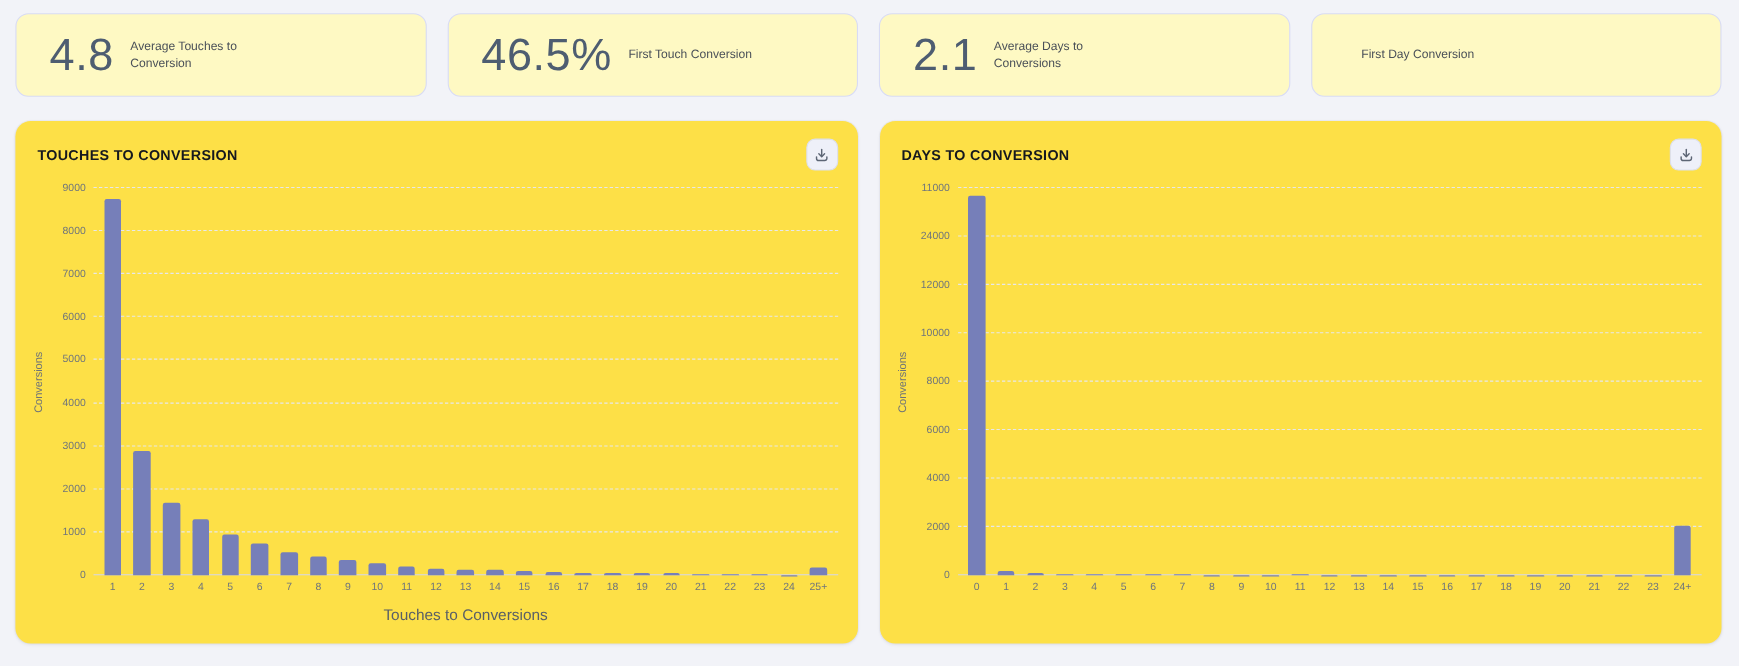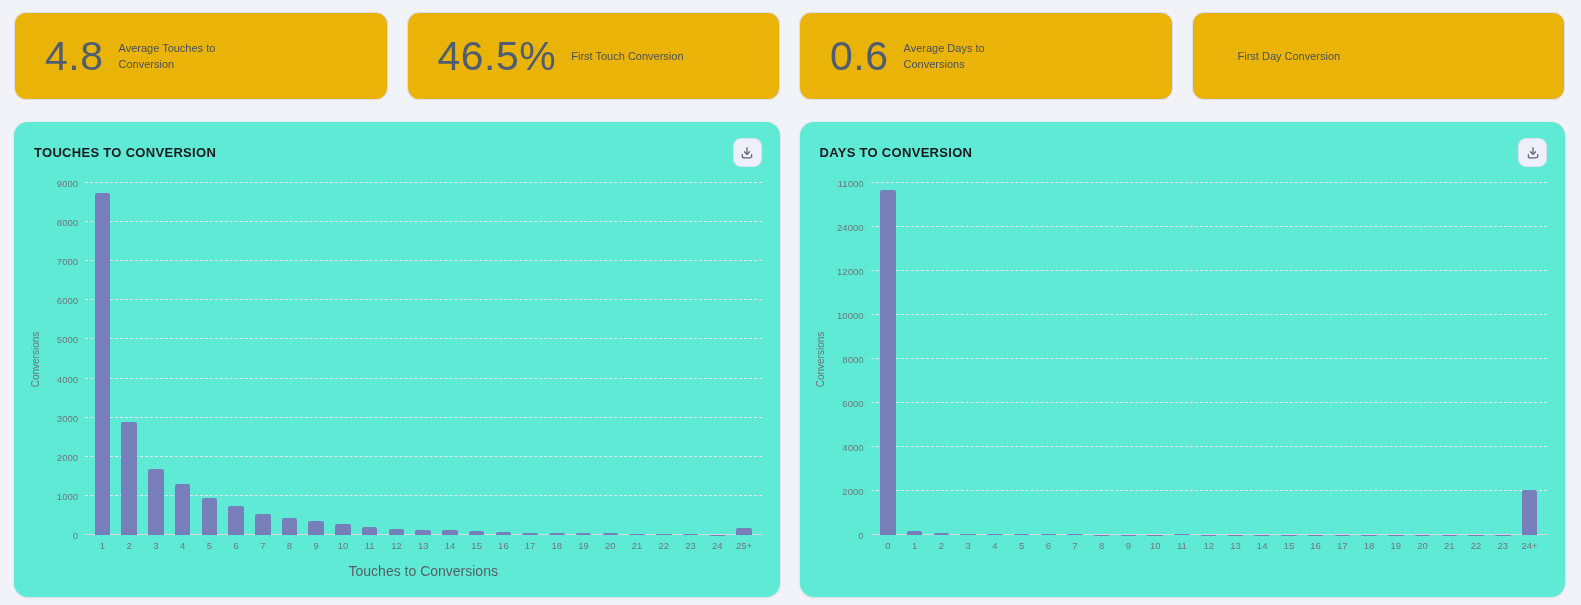--- a/index.html
+++ b/index.html
@@ -10,22 +10,22 @@
     overflow: hidden;
   }
   
   .kpi-row {
     display: flex;
     gap: 19px;
     padding: 12px 16px 0 14px;
   }
   .kpi-card {
     flex: 1;
-    height: 88px;
-    background: #eab308;
+    height: 76px;
+    background: #fef9c3;
     border: 1px solid #d8dbf5;
     border-radius: 12px;
     display: flex;
     align-items: center;
     padding-left: 30px;
   }
   .kpi-value {
     font-size: 41px;
     font-weight: 100;
     color: #4e5d71;
@@ -41,21 +41,21 @@
   }
   
   .charts-row {
     display: flex;
     gap: 20px;
     padding: 22px 16px 0 14px;
   }
   .panel {
     flex: 1;
     height: 475px;
-    background: #5eead4;
+    background: #fde047;
     border-radius: 14px;
     box-shadow: 0 1px 3px rgba(25,30,60,0.07), 0 0 0 1px rgba(25,30,60,0.03);
     padding: 16px 18px 8px 14px;
   }
   .panel-header {
     display: flex;
     align-items: center;
     justify-content: space-between;
     padding-left: 6px;
   }
@@ -137,21 +137,21 @@
 <div class="kpi-row">
   <div class="kpi-card">
     <div class="kpi-value">4.8</div>
     <div class="kpi-label">Average Touches to Conversion</div>
   </div>
   <div class="kpi-card">
     <div class="kpi-value">46.5%</div>
     <div class="kpi-label">First Touch Conversion</div>
   </div>
   <div class="kpi-card">
-    <div class="kpi-value">0.6</div>
+    <div class="kpi-value">2.1</div>
     <div class="kpi-label">Average Days to Conversions</div>
   </div>
   <div class="kpi-card">
     <div class="kpi-label">First Day Conversion</div>
   </div>
 </div>
 
 <div class="charts-row">
   <section class="panel">
     <div class="panel-header">

